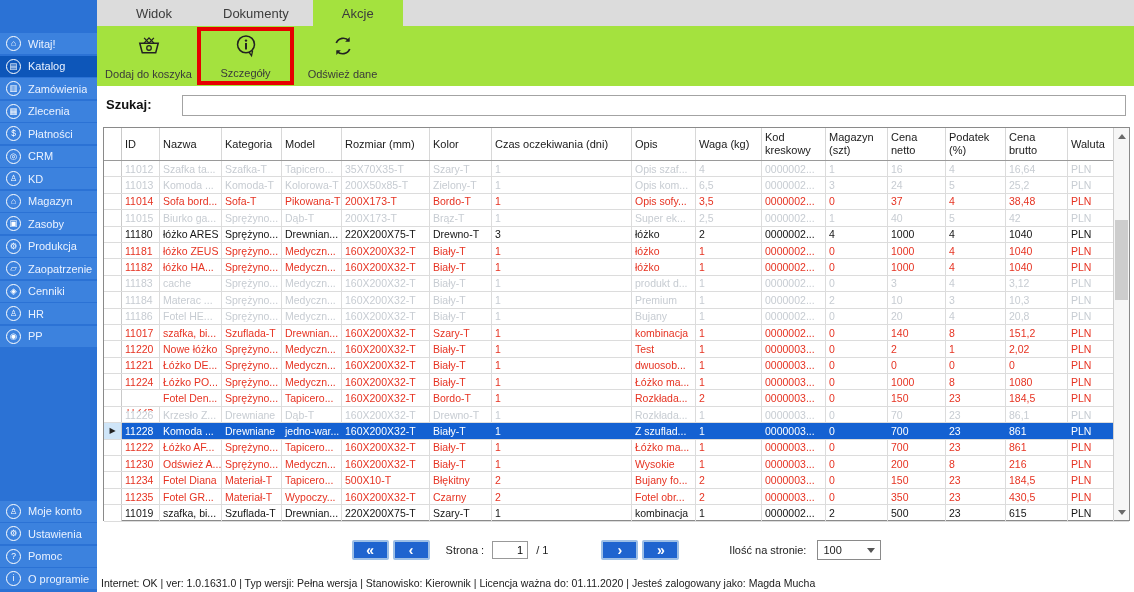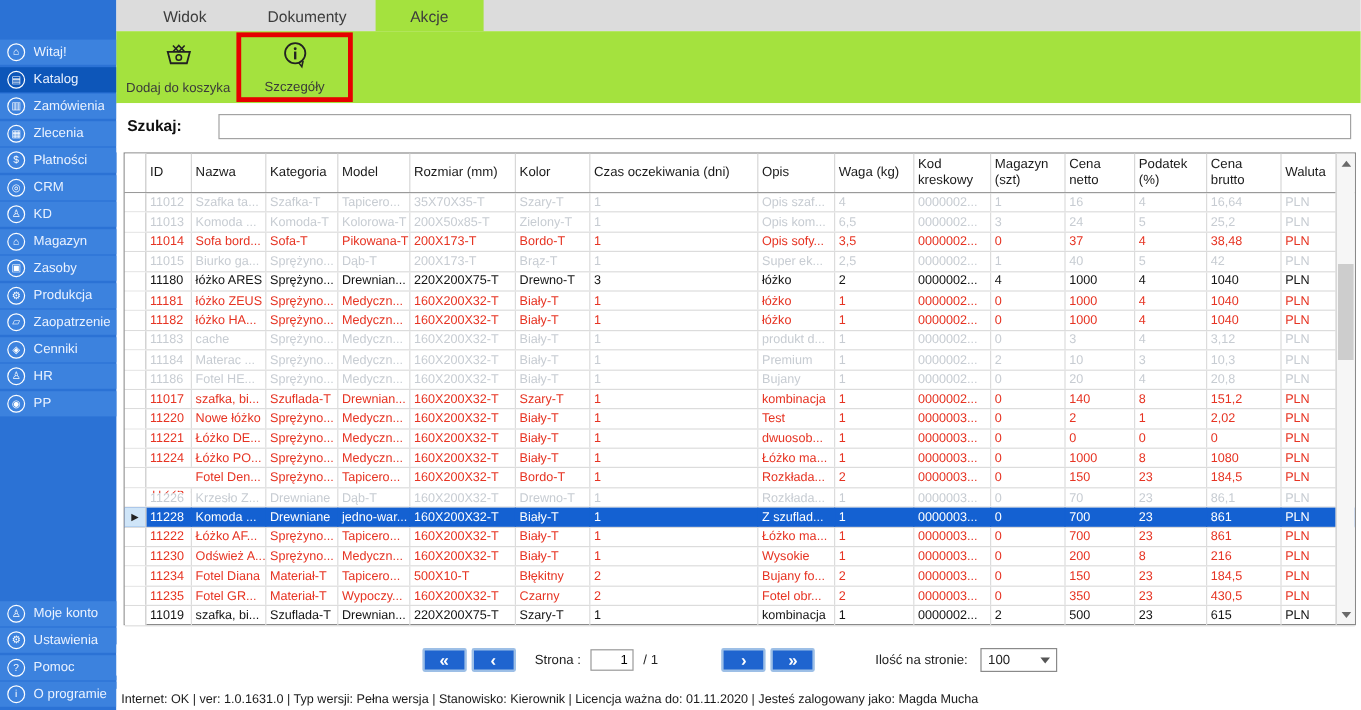--- a/index.html
+++ b/index.html
@@ -174,20 +174,31 @@
     <div class="tb-btn hl">
       <div class="tb-icon">
         <svg width="26" height="26" viewBox="0 0 24 24">
           <circle cx="12" cy="10.5" r="7.8" fill="none" stroke="#222" stroke-width="1.4"></circle>
           <path d="M14.5 17.5l2.6 3.4 1-4.6" fill="none" stroke="#222" stroke-width="1.2"></path>
           <circle cx="12" cy="7" r="1.1" fill="#222"></circle>
           <rect x="11.1" y="9.2" width="1.8" height="6" fill="#222"></rect>
         </svg>
       </div>
       <div class="tb-label">Szczegóły</div>
+    </div>
+    <div class="tb-btn">
+      <div class="tb-icon">
+        <svg width="26" height="26" viewBox="0 0 24 24">
+          <path d="M5.8 9.2a7 7 0 0 1 11.6-2.1" fill="none" stroke="#222" stroke-width="1.6"></path>
+          <path d="M18.2 3.8v4.2H14z" fill="#222"></path>
+          <path d="M18.2 14.8a7 7 0 0 1-11.6 2.1" fill="none" stroke="#222" stroke-width="1.6"></path>
+          <path d="M5.8 20.2V16H10z" fill="#222"></path>
+        </svg>
+      </div>
+      <div class="tb-label">Odśwież dane</div>
     </div>
   </div>
 
 <div class="searchbar">
   <span class="search-label">Szukaj:</span>
   <input class="search-input" type="text" value="" style="">
 </div>
 
 <div class="grid">
   <div class="grid-header" id="grid-header">

